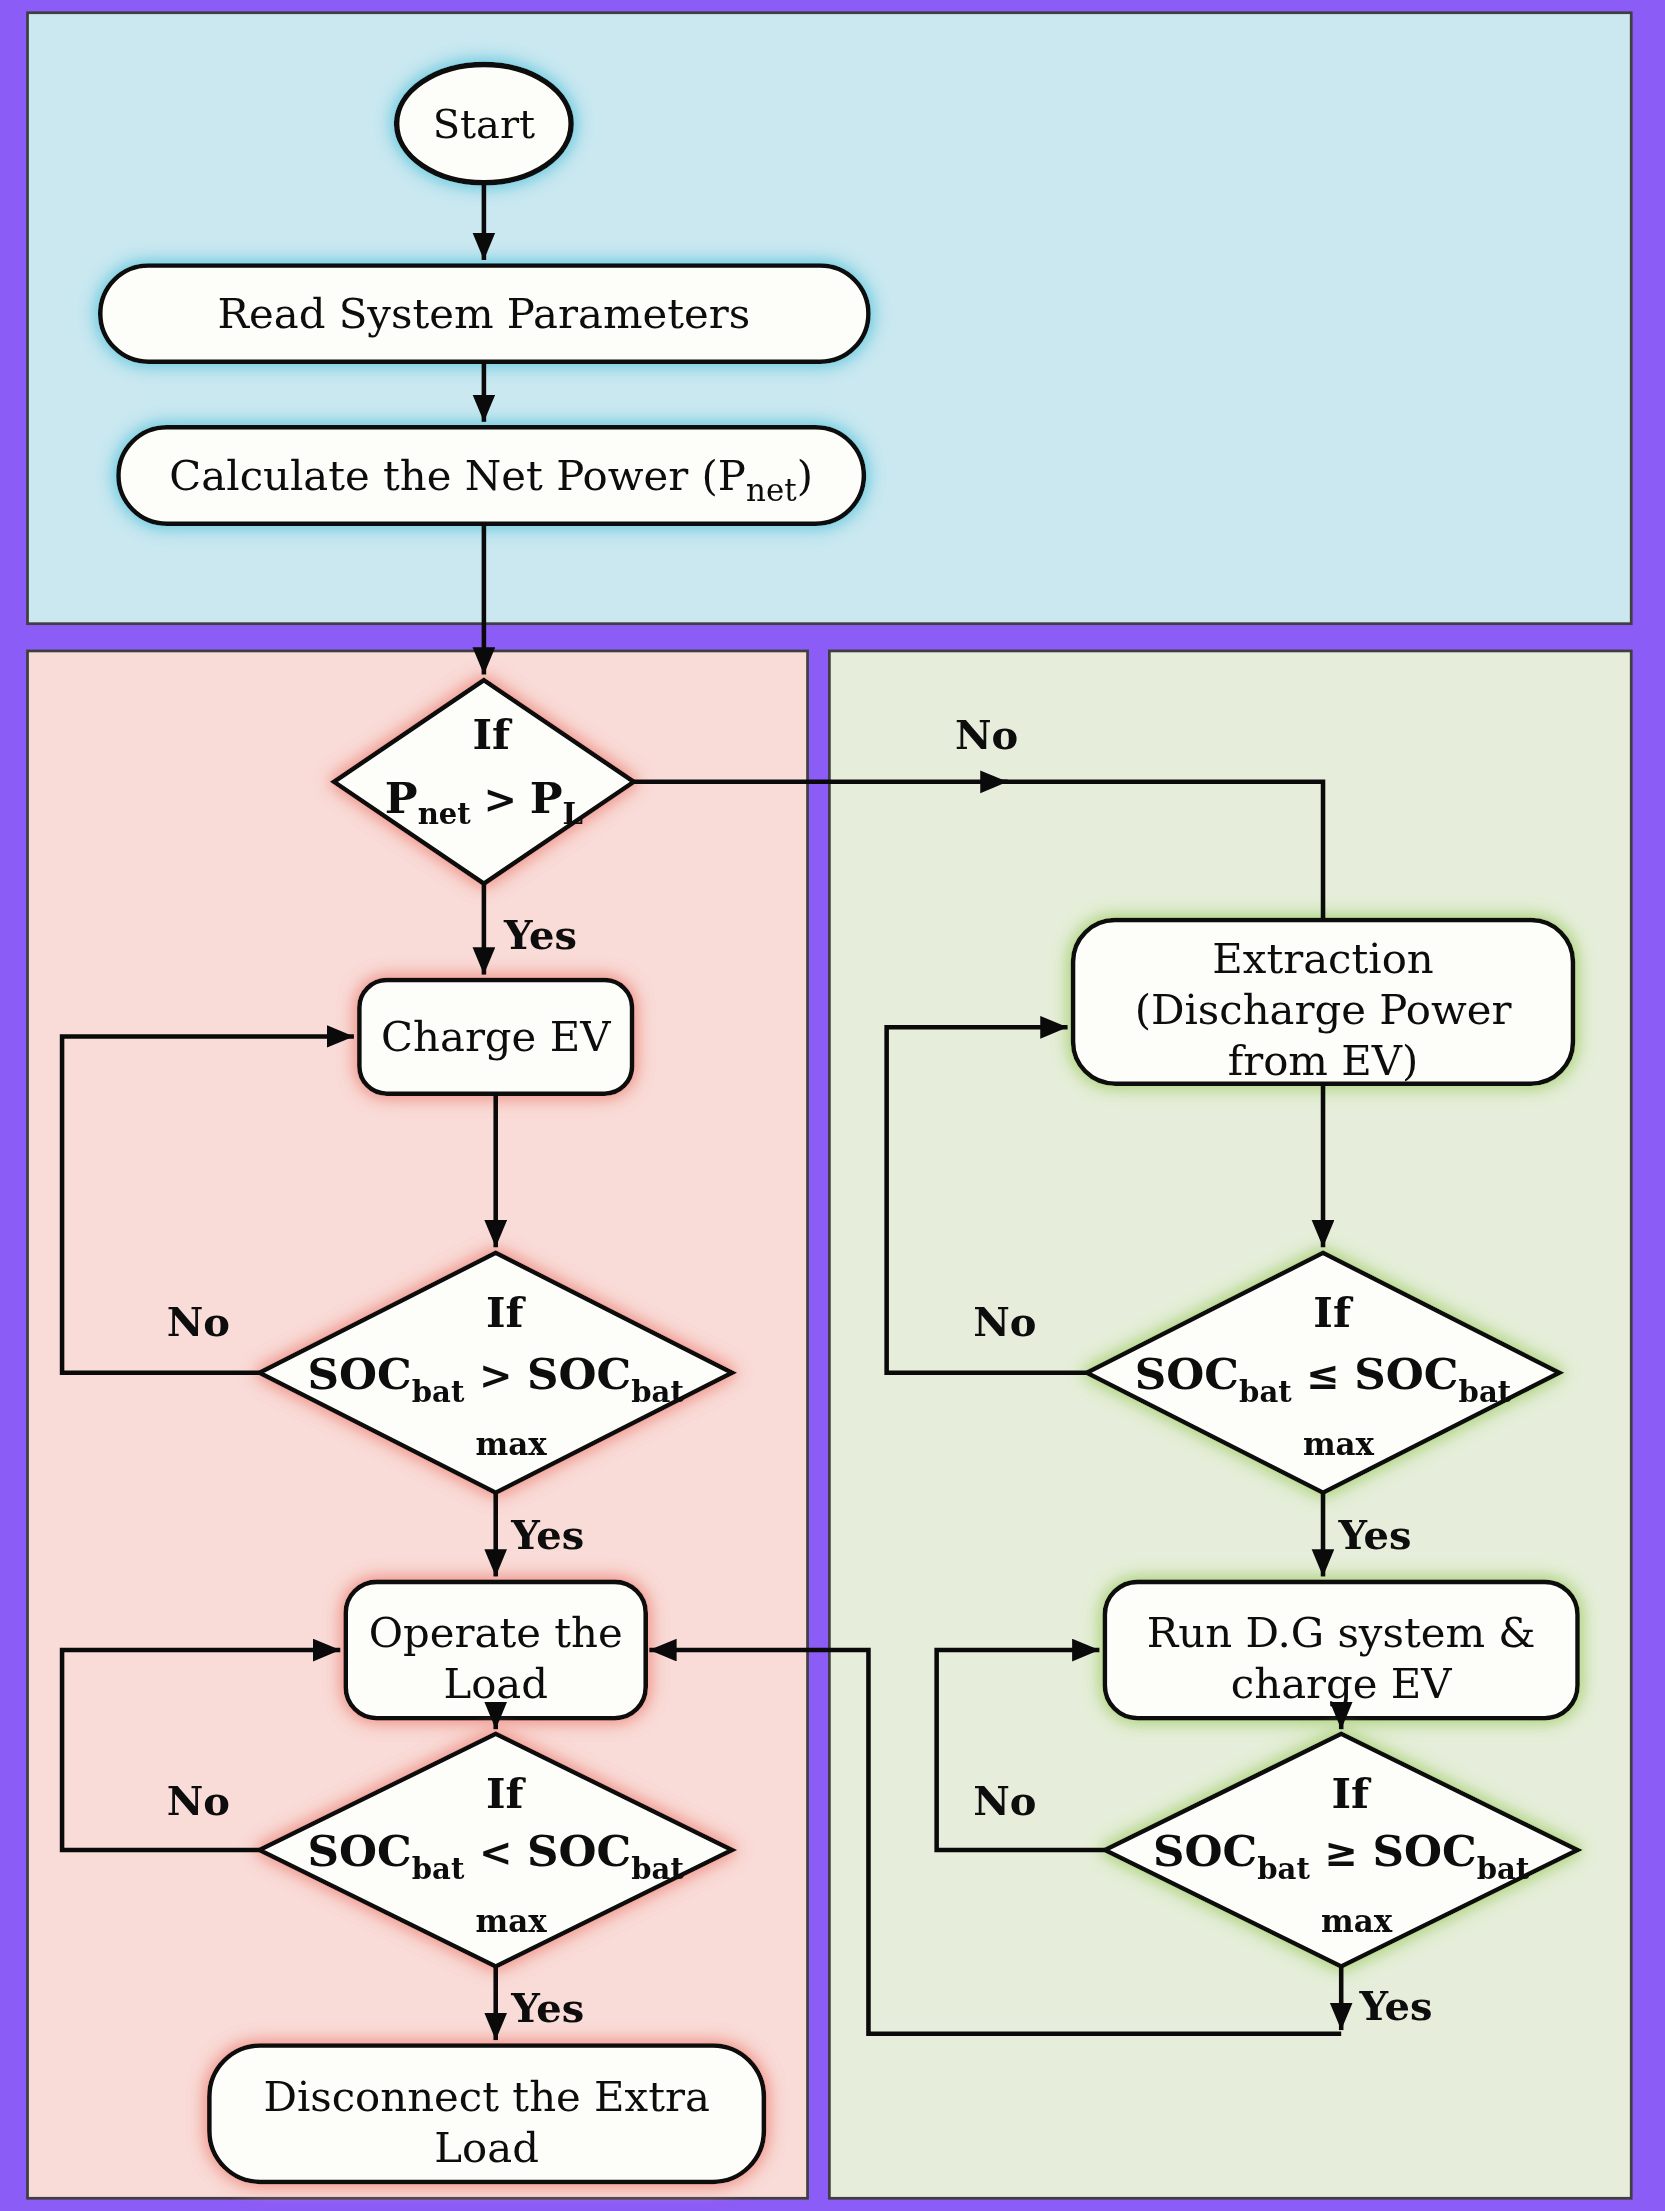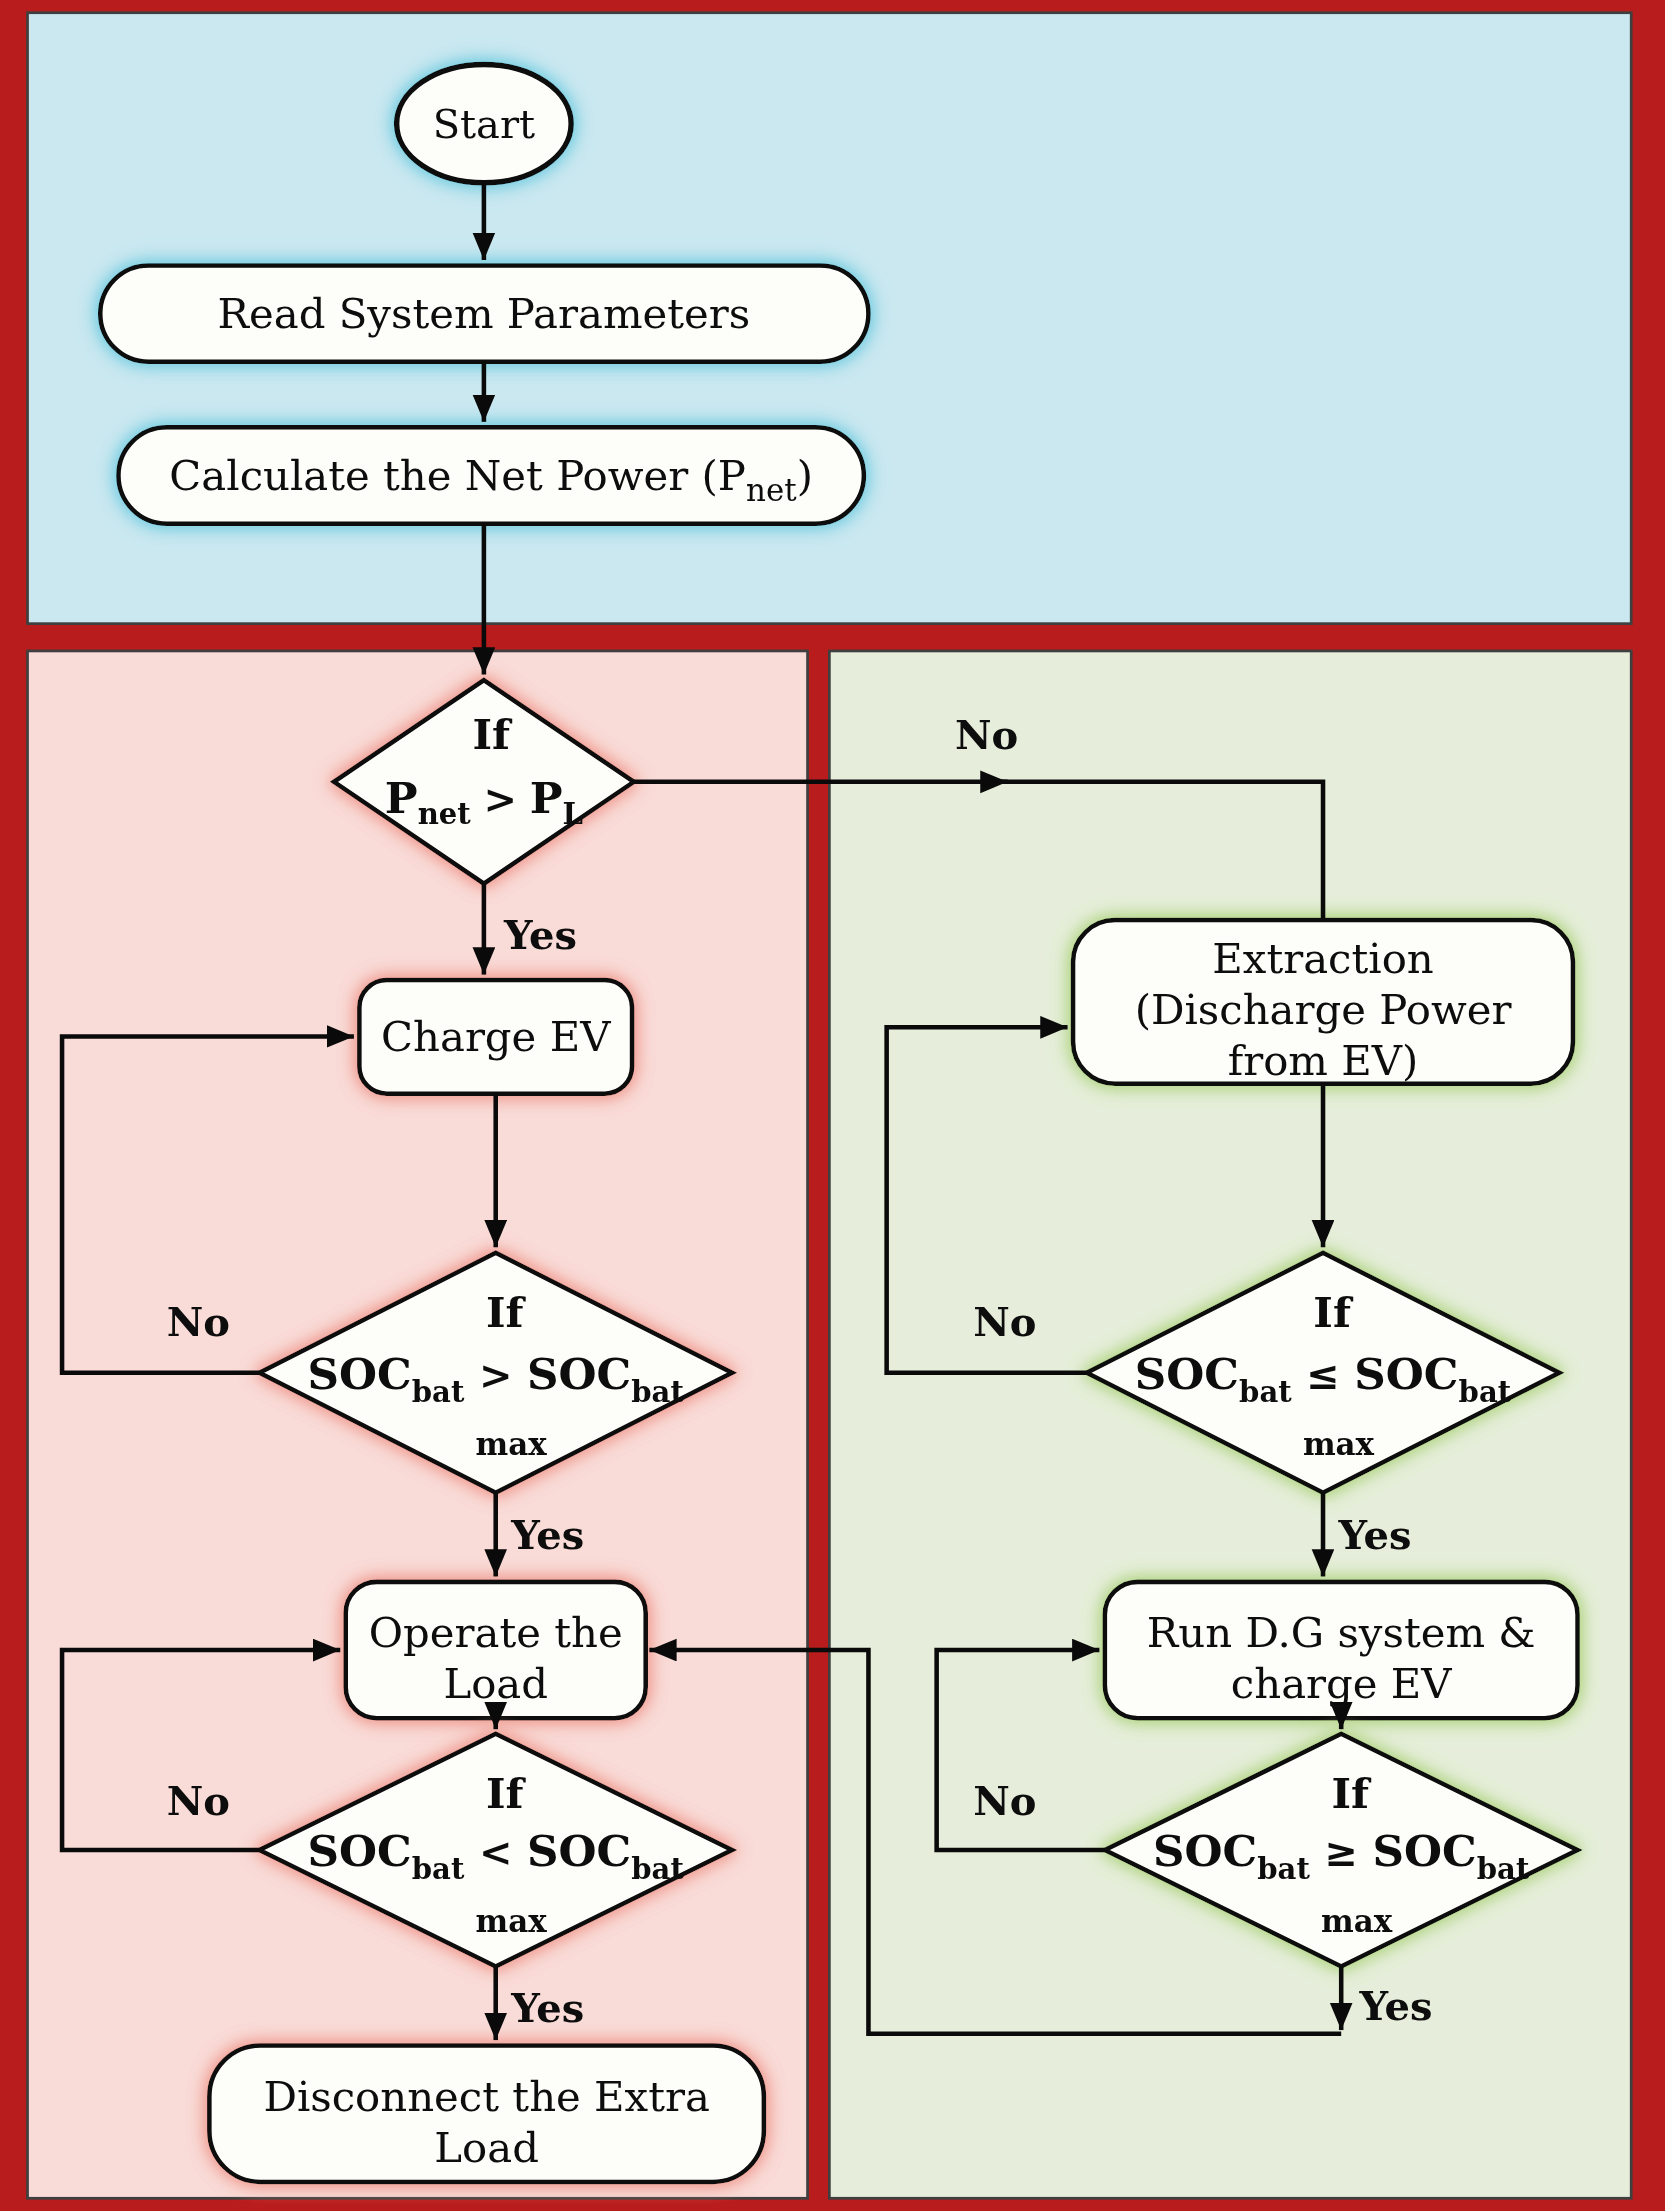--- a/index.html
+++ b/index.html
@@ -1,16 +1,16 @@
 <!DOCTYPE html>
 <html style="font-size:14.5px"><head>
 <meta charset="utf-8">
 <style>
   html,body { margin:0; padding:0; background:#ffffff; }
-  .page { width:1666px; height:2211px; background:#b91c1c; position:relative; }
+  .page { width:1666px; height:2211px; background:#8b5cf6; position:relative; }
   svg { display:block; }
   text { font-family:"DejaVu Serif","Liberation Serif",serif; fill:#0d0d0d; }
   .shape { fill:#fdfdf9; stroke:#0a0a0a; stroke-width:5; }
   .ellipse-shape { stroke-width:6; }
   .conn { fill:none; stroke:#0a0a0a; stroke-width:5; stroke-linejoin:miter; }
   .sec { stroke:#3f3f3f; stroke-width:3; }
   .node-t { font-size:46px; text-anchor:middle; }
   .node-t-sm { font-size:44px; text-anchor:middle; }
   .dec-t { font-size:48px; font-weight:700; text-anchor:middle; }
   .dec-kw { font-size:46px; font-weight:700; text-anchor:middle; }

